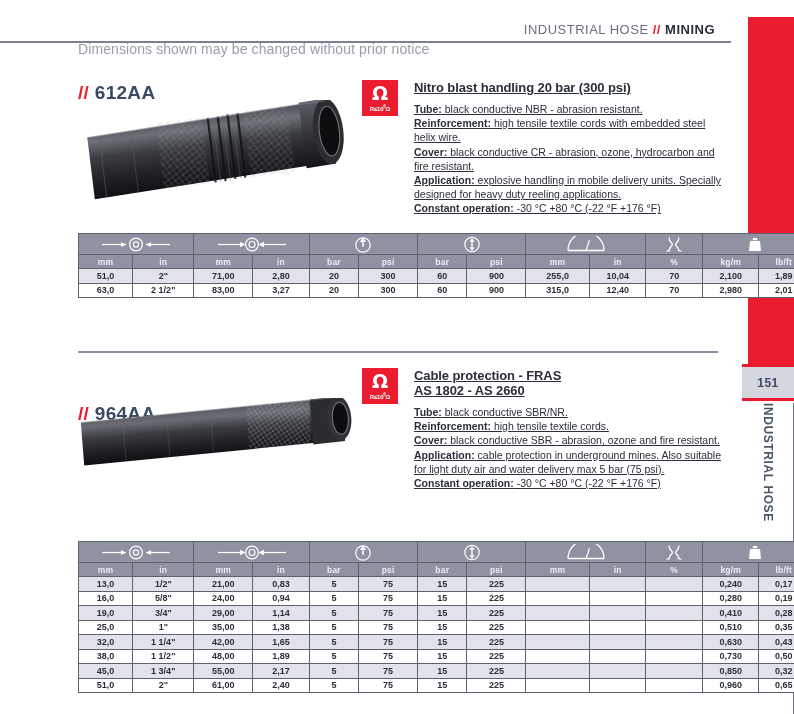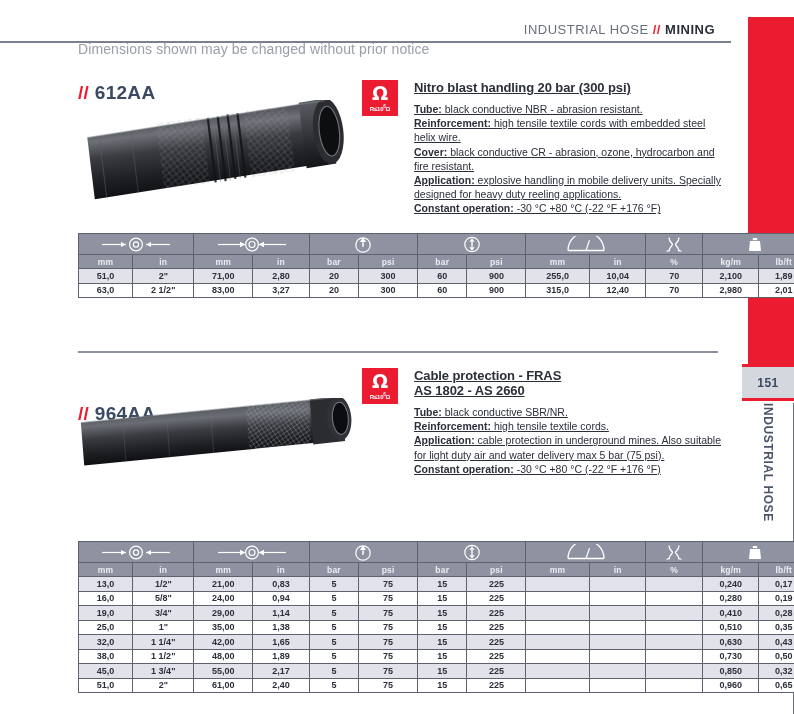--- a/index.html
+++ b/index.html
@@ -347,20 +347,21 @@
     <div class="omega-sub"><span>R≤10</span><sup>6</sup><span>Ω</span></div>
   </div>
 
   <div class="desc" style="left:414px;top:368px;">
     <h2>
       <span>Cable protection - FRAS</span><br>
       <span>AS 1802 - AS 2660</span>
     </h2>
     <p><b>Tube:</b><span> black conductive SBR/NR.</span></p>
     <p><b>Reinforcement:</b><span> high tensile textile cords.</span></p>
+    <p><b>Cover:</b><span> black conductive SBR - abrasion, ozone and fire resistant.</span></p>
     <p><b>Application:</b><span> cable protection in underground mines. Also suitable for light duty air and water delivery max 5 bar (75 psi).</span></p>
     <p><b>Constant operation:</b><span> -30 °C +80 °C (-22 °F +176 °F)</span></p>
   </div>
 
   <table class="spec-table" id="table-1" style="top:541px;">
       <colgroup>
         <col style="width: 46px;">
         <col style="width: 52px;">
         <col style="width: 50px;">
         <col style="width: 48px;">

